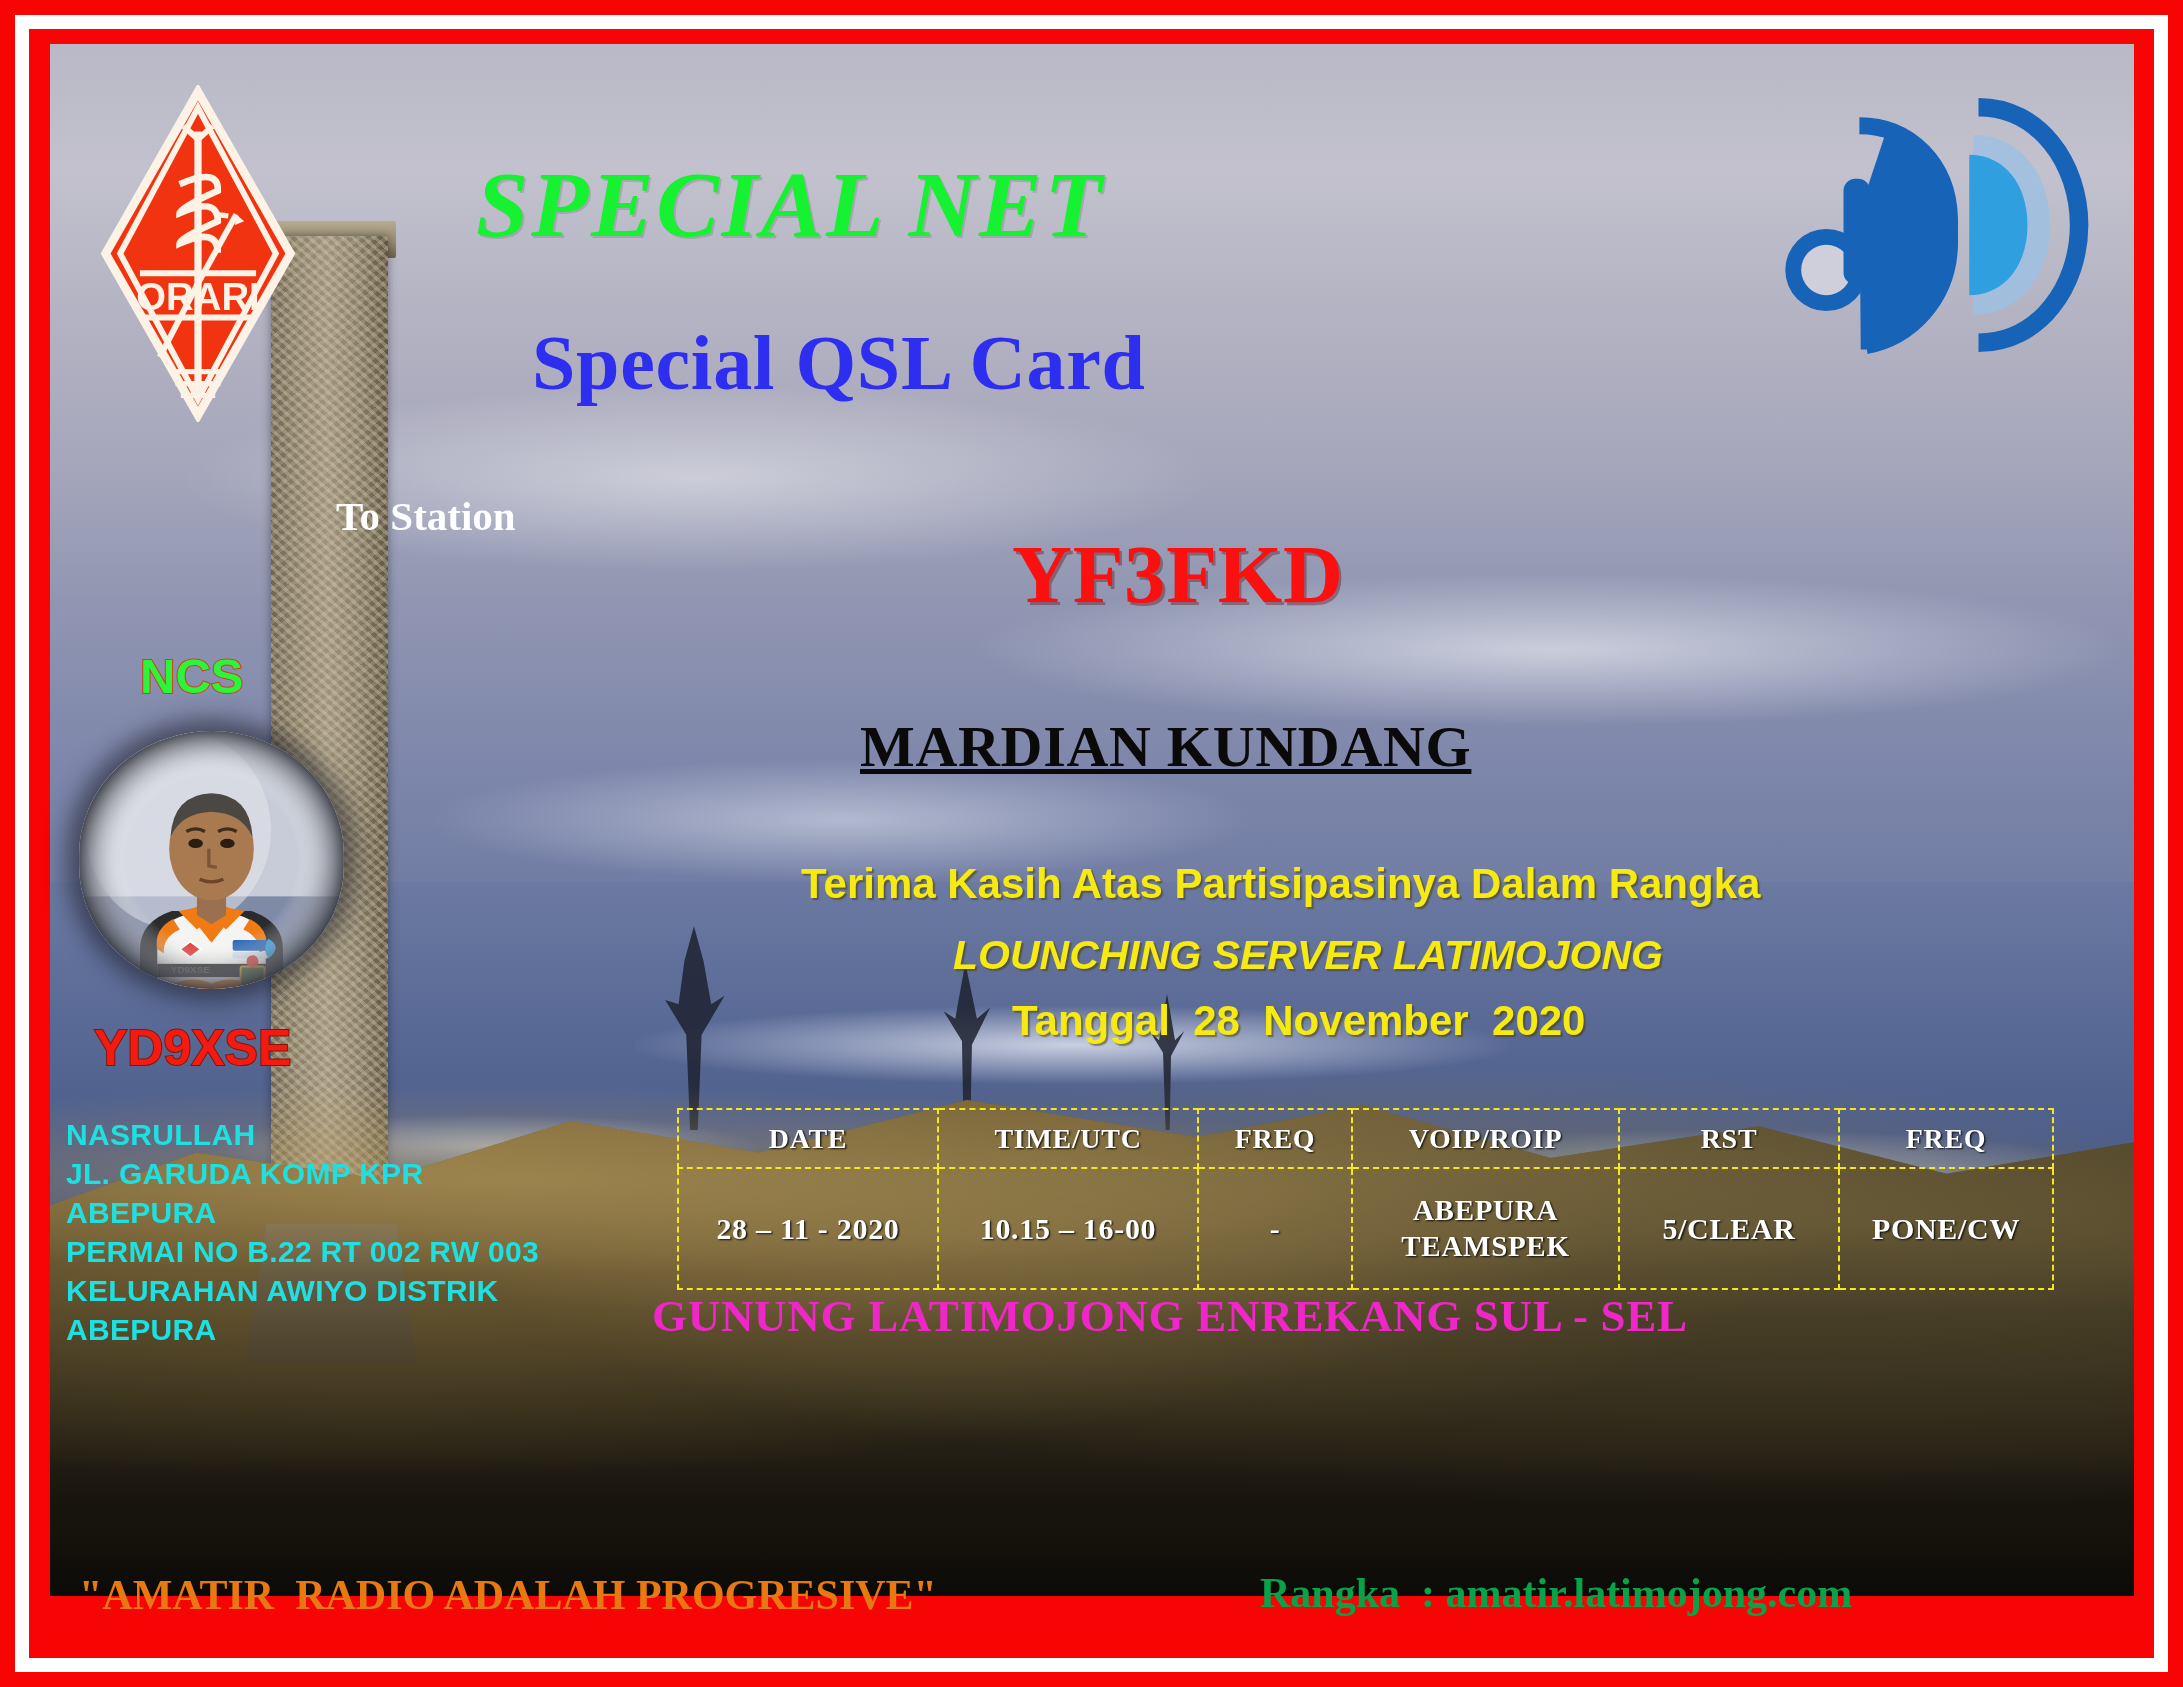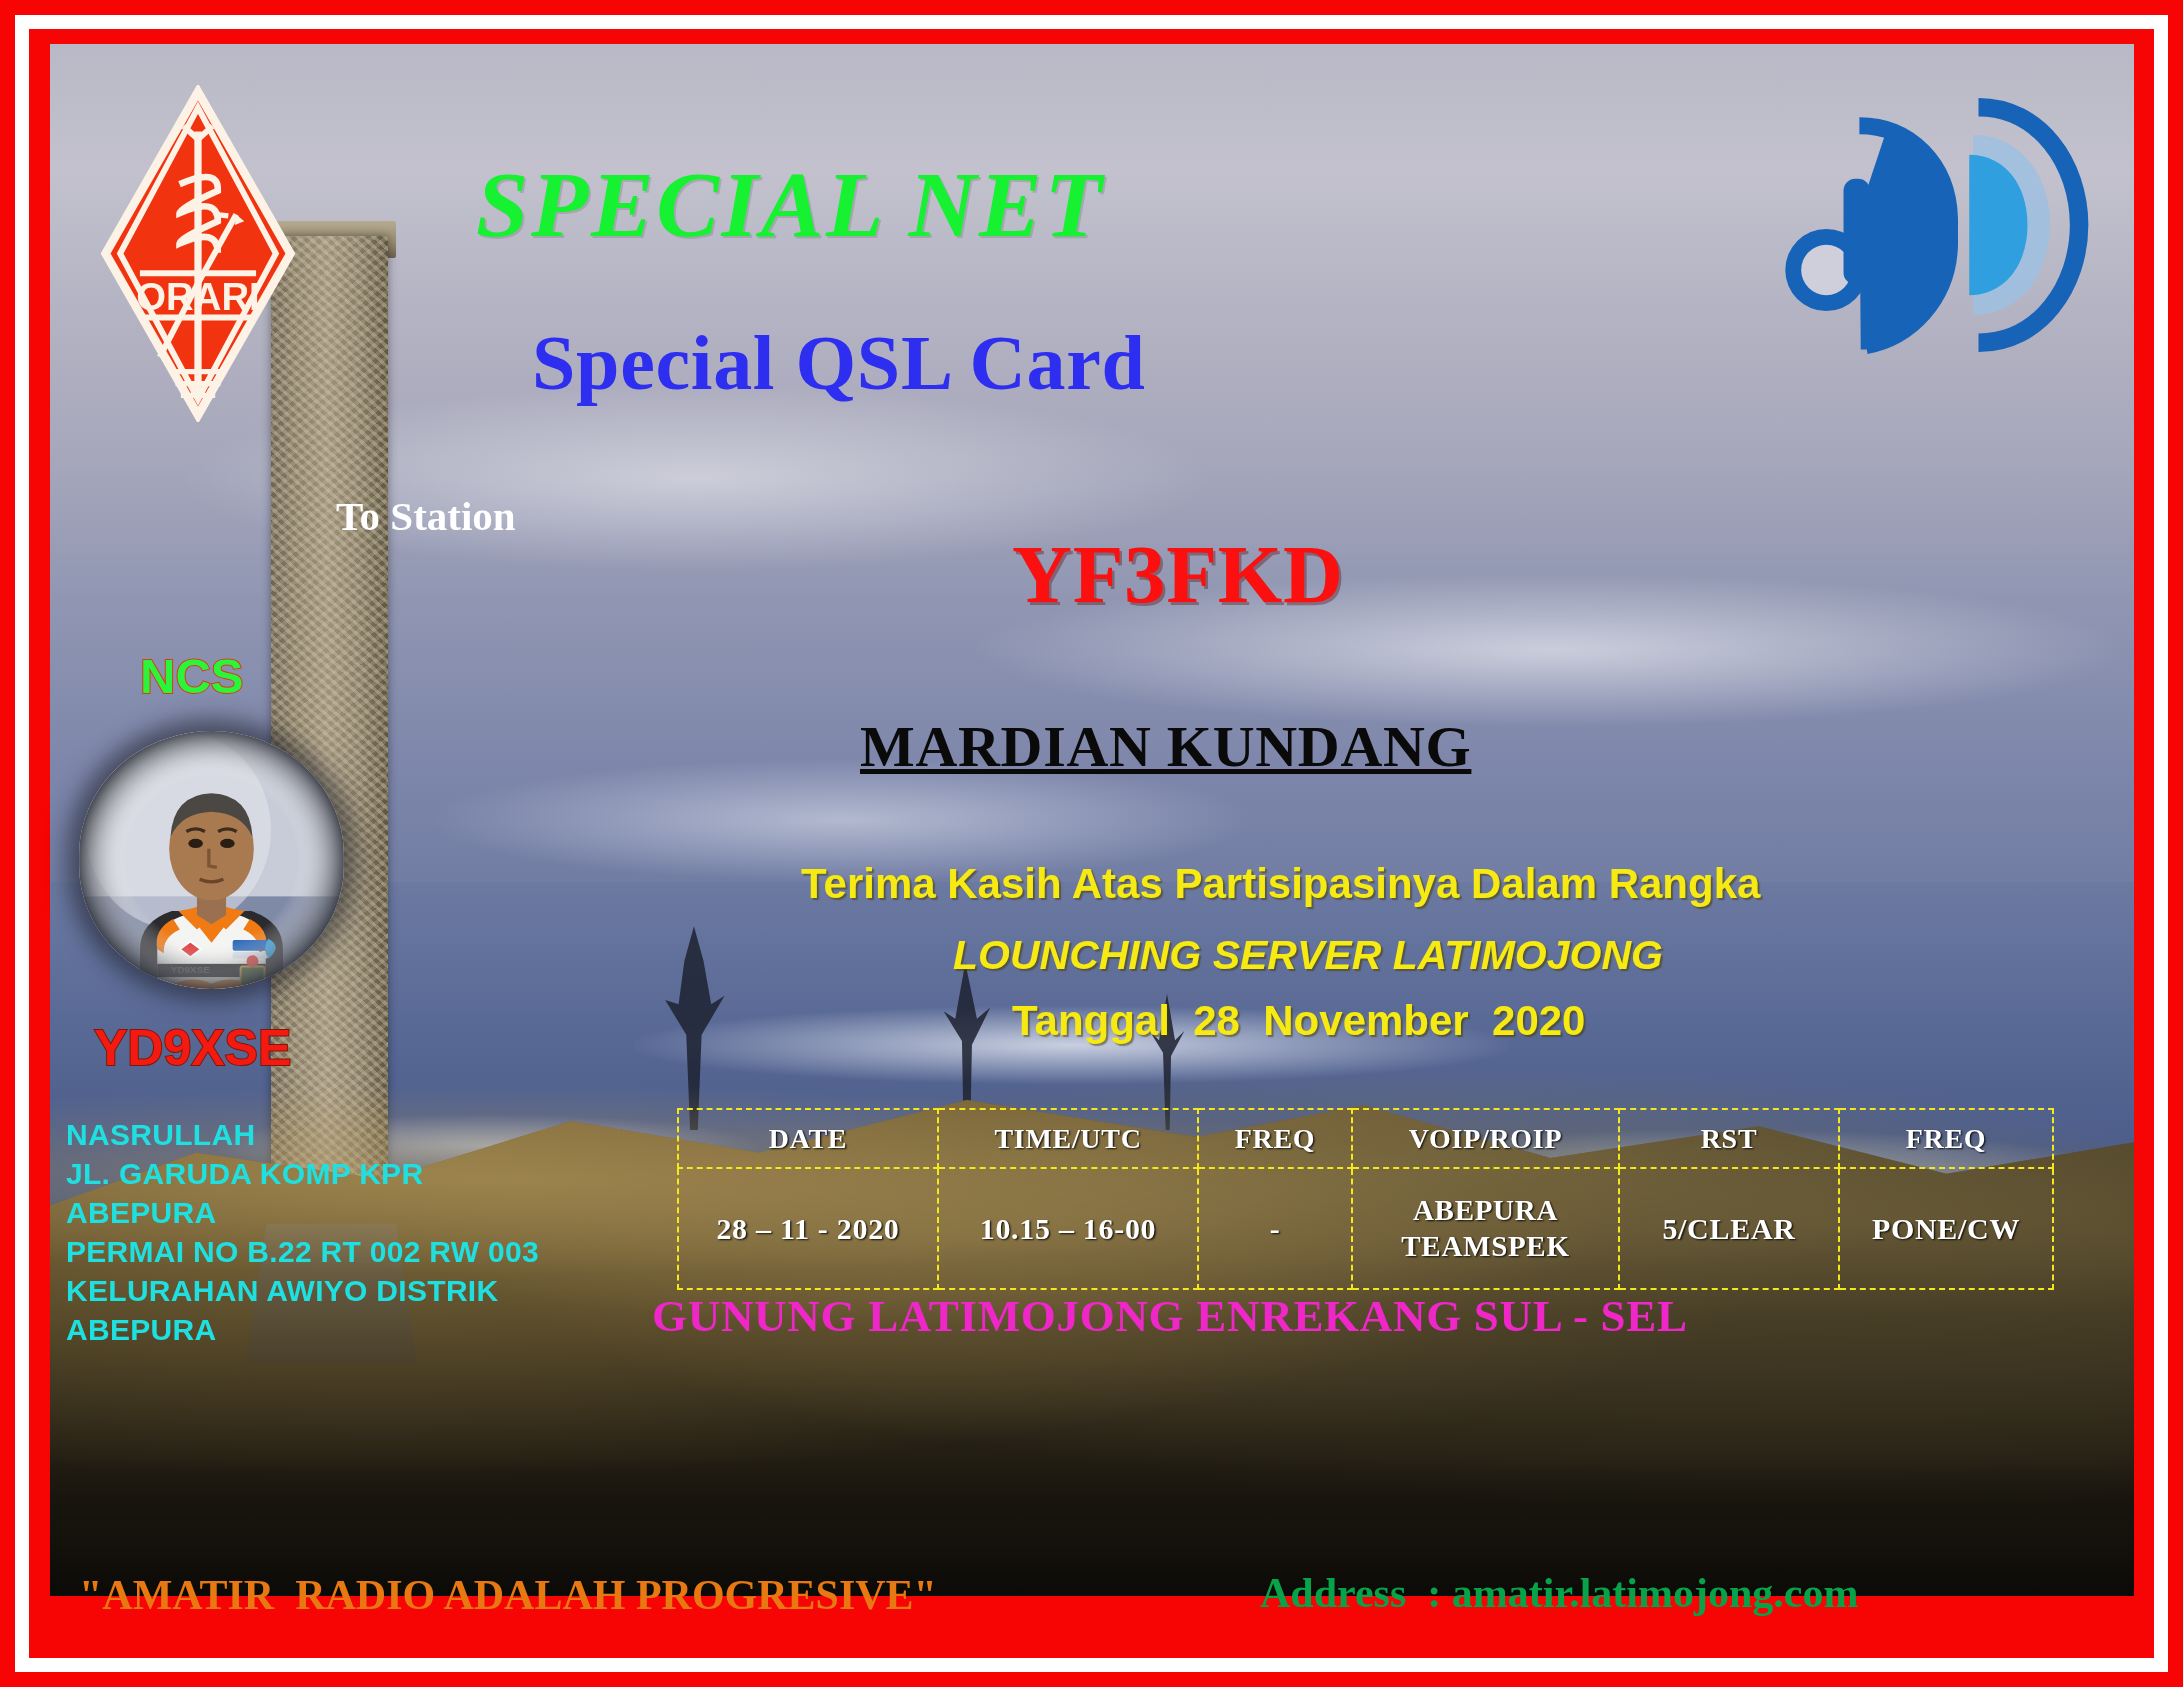--- a/index.html
+++ b/index.html
@@ -459,15 +459,15 @@
       <td class="wrap">ABEPURA TEAMSPEK</td>
       <td>5/CLEAR</td>
       <td>PONE/CW</td>
     </tr>
   </tbody>
     </table>
 
   <div class="txt" id="location-line">GUNUNG LATIMOJONG ENREKANG SUL - SEL</div>
 
   <div class="txt" id="footer-motto">"AMATIR  RADIO ADALAH PROGRESIVE"</div>
-  <div class="txt" id="footer-address">Address  : amatir.latimojong.com</div>
+  <div class="txt" id="footer-address">Rangka  : amatir.latimojong.com</div>
 </div>
 
 
 </body></html>

